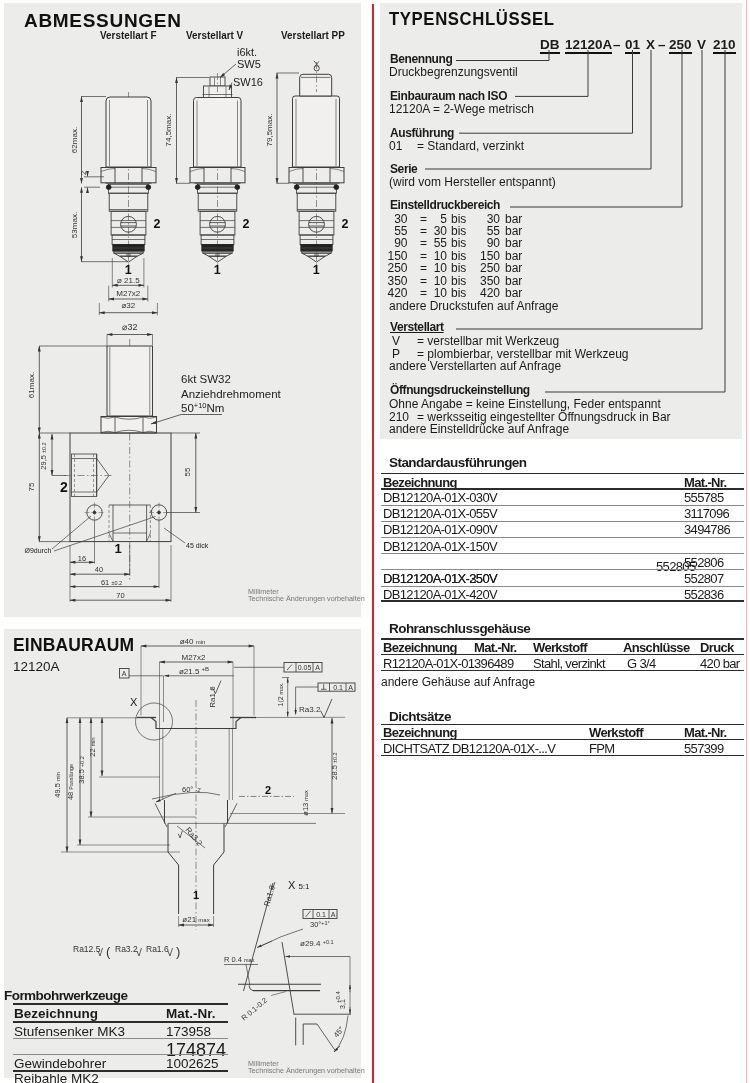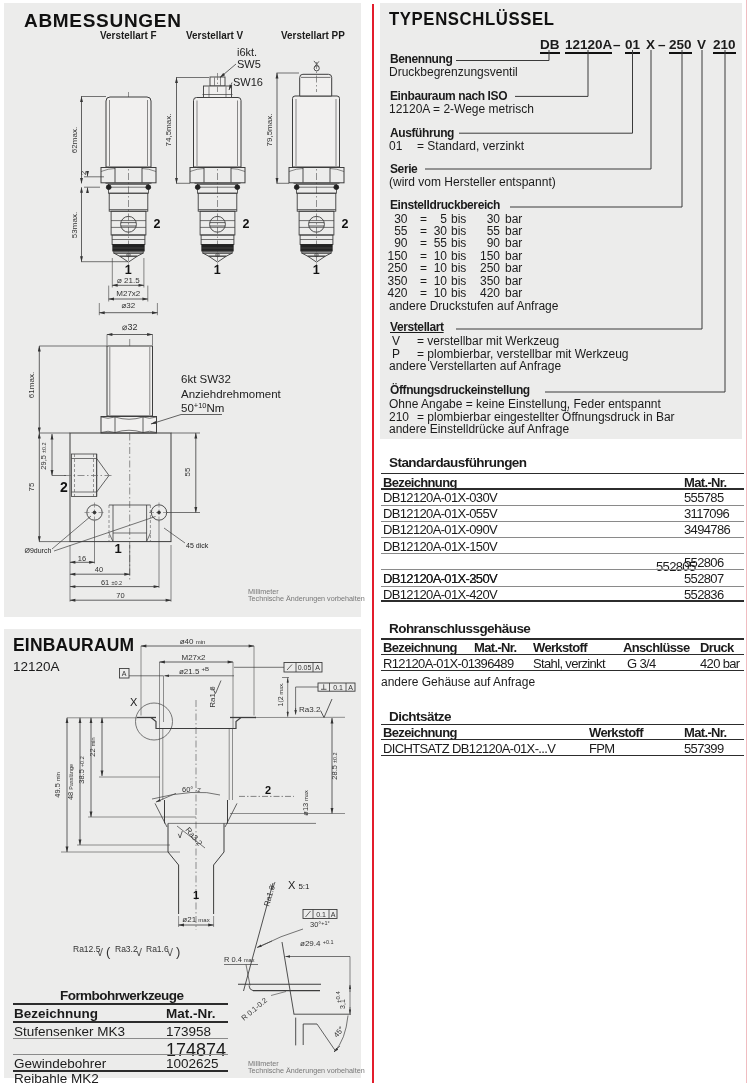--- a/index.html
+++ b/index.html
@@ -28,21 +28,21 @@
 <div class="abs" style="left:746px;top:0;width:1px;height:1083px;background:#f0bcc0;"></div>
 
 <div class="abs h1" style="left:24px;top:10.5px;">ABMESSUNGEN</div>
 <div class="abs vs" style="left:100px;top:28.5px;">Verstellart F</div>
 <div class="abs vs" style="left:186px;top:28.5px;">Verstellart V</div>
 <div class="abs vs" style="left:281px;top:28.5px;">Verstellart PP</div>
 
 <div class="abs h1" style="left:13px;top:634.5px;letter-spacing:0.2px;transform:scaleX(0.92);transform-origin:0 0;">EINBAURAUM</div>
 <div class="abs" style="left:13px;top:659px;font-size:13.5px;">12120A</div>
 
-<div class="abs h2" style="left:12px;top:988px;padding-left:48px;">Formbohrwerkzeuge</div>
+<div class="abs h2" style="left:4px;top:988px;">Formbohrwerkzeuge</div>
 <div class="ln" style="left:13px;top:1003px;width:215px;height:2px;"></div>
 <div class="abs b" style="left:14px;top:1006px;font-size:13.5px;">Bezeichnung</div>
 <div class="abs b" style="left:166px;top:1006px;font-size:13.5px;">Mat.-Nr.</div>
 <div class="ln" style="left:13px;top:1021px;width:215px;height:2px;"></div>
 <div class="abs" style="left:14px;top:1024px;font-size:13.5px;">Stufensenker MK3</div>
 <div class="abs" style="left:166px;top:1024px;font-size:13.5px;">173958</div>
 <div class="ln" style="left:13px;top:1038px;width:215px;height:1px;background:#8a8a8a;"></div>
 <div class="abs" style="left:14px;top:1040px;font-size:13.5px;margin-top:31px;">Reibahle MK2</div>
 <div class="abs" style="left:166px;top:1040px;font-size:18px;">174874</div>
 <div class="ln" style="left:13px;top:1054px;width:215px;height:1px;background:#8a8a8a;"></div>
@@ -122,21 +122,21 @@
   </div>
 <div class="abs lb t12" style="left:390px;top:321px;text-decoration:underline;">Verstellart</div>
 <div class="abs t12" style="left:392px;top:335px;">V</div>
 <div class="abs t12" style="left:417px;top:335px;">= verstellbar mit Werkzeug</div>
 <div class="abs t12" style="left:392px;top:347.5px;">P</div>
 <div class="abs t12" style="left:417px;top:347.5px;">= plombierbar, verstellbar mit Werkzeug</div>
 <div class="abs t12" style="left:389px;top:360px;">andere Verstellarten auf Anfrage</div>
 <div class="abs lb t12" style="left:390px;top:384px;">Öffnungsdruckeinstellung</div>
 <div class="abs t12" style="left:389px;top:398px;">Ohne Angabe = keine Einstellung, Feder entspannt</div>
 <div class="abs t12" style="left:389px;top:410.5px;">210</div>
-<div class="abs t12" style="left:417px;top:410.5px;">= plombierbar eingestellter Öffnungsdruck in Bar</div>
+<div class="abs t12" style="left:417px;top:410.5px;">= werksseitig eingestellter Öffnungsdruck in Bar</div>
 <div class="abs t12" style="left:389px;top:423px;">andere Einstelldrücke auf Anfrage</div>
 
 <div class="abs h2" style="left:389px;top:455px;">Standardausführungen</div>
 <div id="tab1">
     <div class="ln" style="left:381px;top:472.5px;width:363px;height:1.6px;"></div>
     <div class="abs b t13" style="left:383px;top:475px;">Bezeichnung</div>
     <div class="abs b t13" style="left:684px;top:475px;">Mat.-Nr.</div>
     <div class="ln" style="left:381px;top:488px;width:363px;height:1.8px;"></div>
     <div class="abs t13" style="left:383px;top:490px;">DB12120A-01X-030V</div>
     <div class="abs t13" style="left:684px;top:490px;">555785</div>

